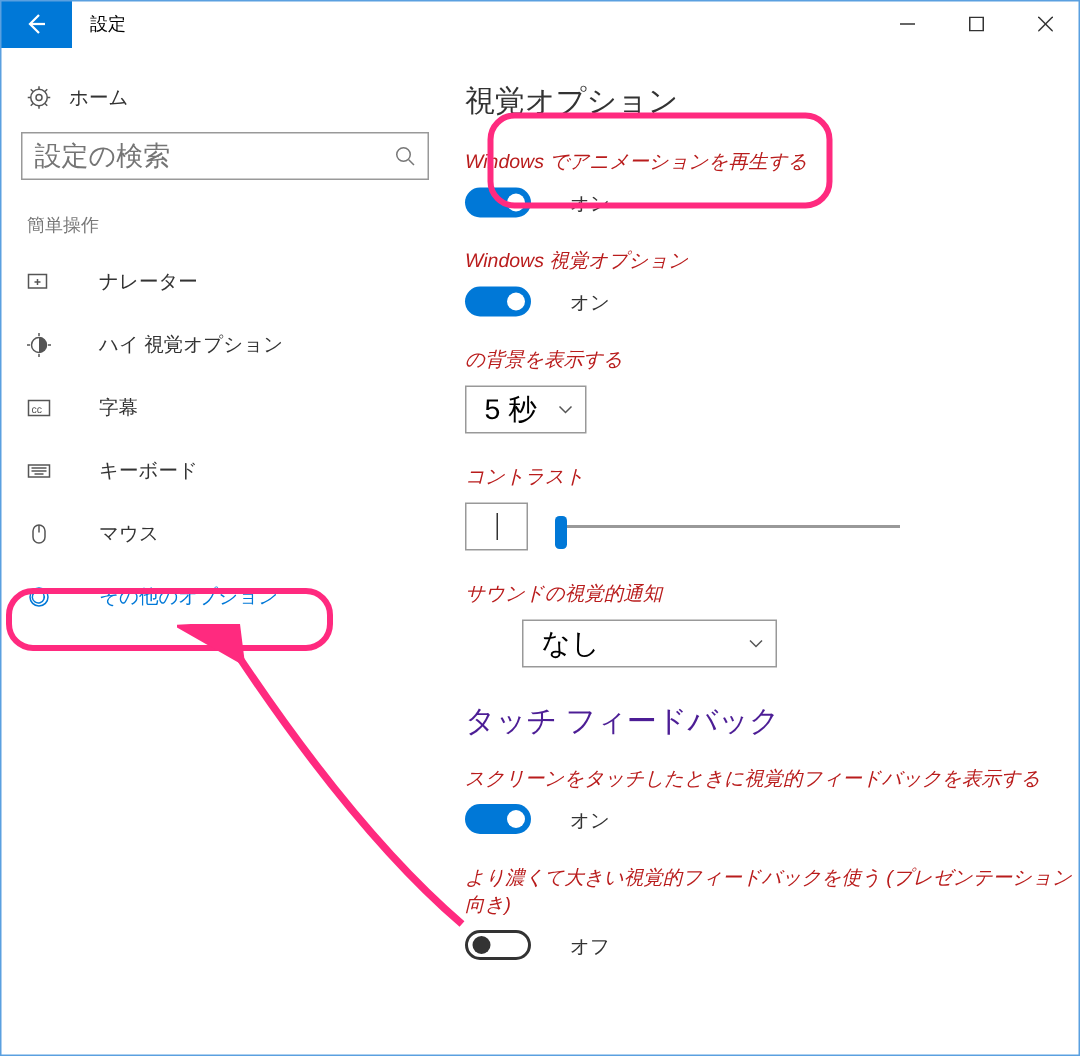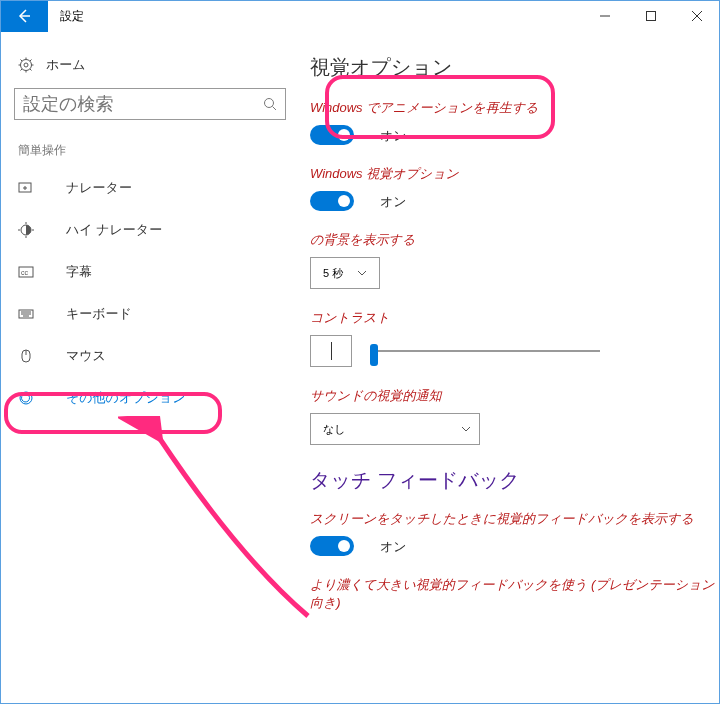--- a/index.html
+++ b/index.html
@@ -24,22 +24,22 @@
   .group { margin-bottom: 20px; }
   .group-label { font-size:13px; color:#b91c1c; margin-bottom:8px;font-style:italic; }
   .toggle-row { display:flex; align-items:flex-end; gap:26px; }
   .toggle { width:44px; height:20px; border-radius:10px; position:relative; }
   .toggle.on { background:#0078d7; }
   .toggle.off { background:#fff; border:2px solid #333; }
   .toggle .knob { width:12px; height:12px; border-radius:50%; position:absolute; top:4px; }
   .toggle.on .knob { background:#fff; right:4px; }
   .toggle.off .knob { background:#333; left:3px; top:2px; }
   .toggle-text { font-size:13px; color:#333; }
-  .combo { display:inline-flex; align-items:center; border:1px solid #999; height:32px; padding: 0 8px 0 12px; font-size:11px; gap:14px; min-width:70px; }
-  .combo.wide { min-width:170px; justify-content:space-between; }
+  .combo { display:inline-flex; align-items:center; border:1px solid #999; height:32px; padding: 0 8px 0 12px; font-size:19px; gap:14px; min-width:70px; }
+  .combo.wide { min-width:170px; justify-content:space-between;margin-left:38px; }
   .cursor-row { display:flex; align-items:center; gap:18px; }
   .cursor-preview { width:42px; height:32px; border:1px solid #999; display:flex; align-items:center; justify-content:center; }
   .cursor-preview .bar { width:1px; height:18px; background:#333; }
   .slider { position:relative; width:230px; height:24px; }
   .slider-track { position:absolute; top:11px; left:0; right:0; height:2px; background:#999; }
   .slider-thumb { position:absolute; top:5px; left:0; width:8px; height:22px; background:#0078d7; border-radius:3px; }
   h3 { font-size:20px; font-weight:400; color:#4c1d95; margin: 22px 0 16px 0; }
 
   
   .hl { position:absolute; border:4px solid #ff2a7f; border-radius:18px; pointer-events:none; }
@@ -132,21 +132,21 @@
             <circle cx="8" cy="8" r="5" stroke="#555" fill="none"></circle>
             <path d="M8 3 a5 5 0 0 1 0 10 z" fill="#555"></path>
             <g stroke="#555">
               <line x1="8" y1="0" x2="8" y2="2"></line>
               <line x1="8" y1="14" x2="8" y2="16"></line>
               <line x1="0" y1="8" x2="2" y2="8"></line>
               <line x1="14" y1="8" x2="16" y2="8"></line>
             </g>
           </svg>
         </span>
-      <span>ハイ ナレーター</span>
+      <span>ハイ 視覚オプション</span>
     </div>
     <div class="nav-item">
       <span class="nav-icon">
           <svg width="16" height="16" viewBox="0 0 16 16">
             <rect x="1" y="3" width="14" height="10" stroke="#555" fill="none"></rect>
             <text x="3" y="11" font-size="7" fill="#555">cc</text>
           </svg>
         </span>
       <span>字幕</span>
     </div>
@@ -252,20 +252,26 @@
       <div class="toggle-row">
         <div class="toggle on">
             <div class="knob"></div>
           </div>
         <span class="toggle-text">オン</span>
       </div>
     </div>
 
     <div class="group">
       <div class="group-label">より濃くて大きい視覚的フィードバックを使う (プレゼンテーション向き)</div>
+      <div class="toggle-row">
+        <div class="toggle off">
+            <div class="knob"></div>
+          </div>
+        <span class="toggle-text">オフ</span>
+      </div>
     </div>
   </div>
 </div>
 
 <div class="hl hl1"></div>
 <div class="hl hl2"></div>
 <svg class="arrow" width="220" height="220">
   <defs>
     <marker id="ahead" markerWidth="12" markerHeight="12" refX="2" refY="5" orient="auto">
       <path d="M10 0 L0 5 L10 10 L7 5 z" fill="#ff2a7f"></path>

